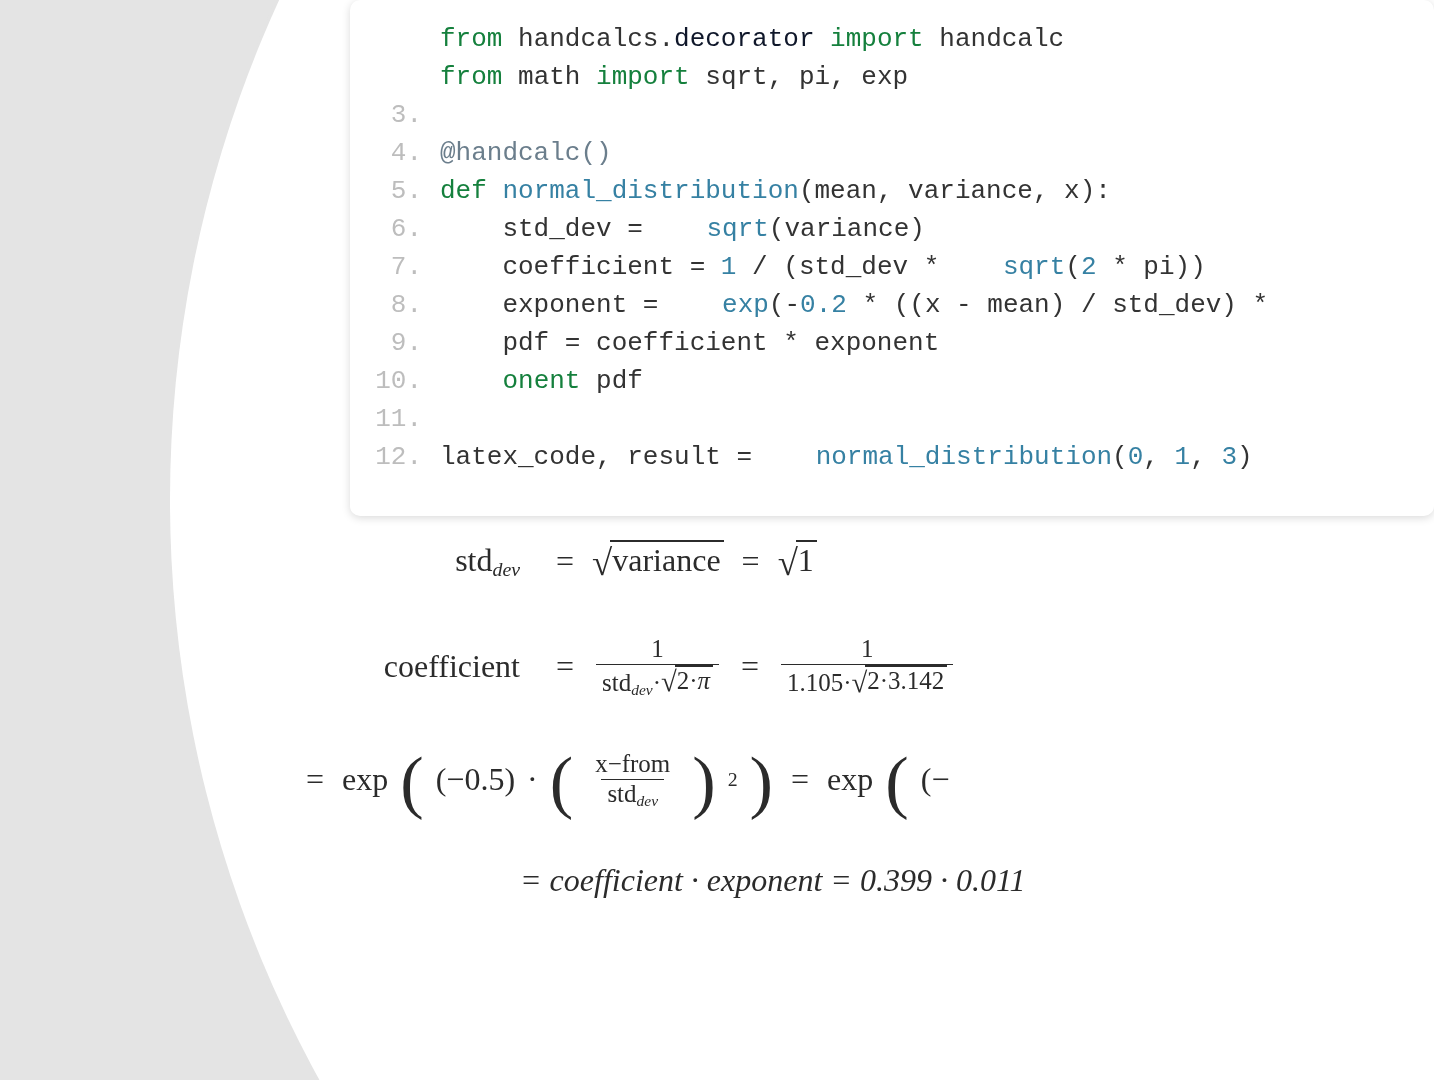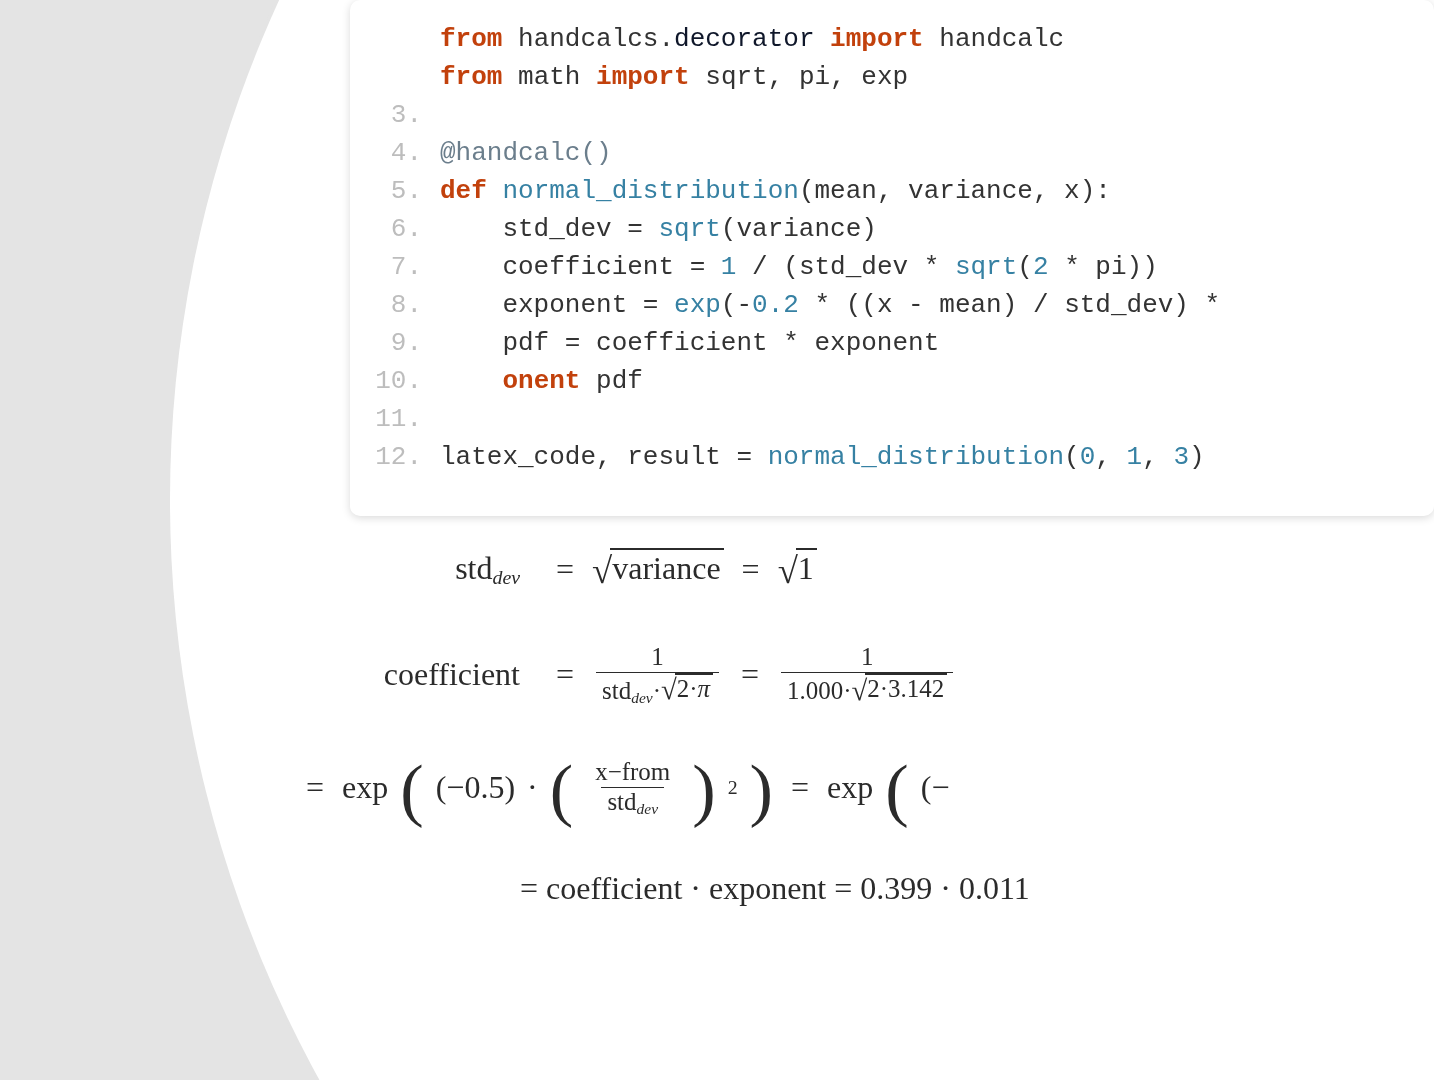--- a/index.html
+++ b/index.html
@@ -60,37 +60,36 @@
     width: 72px;
     text-align: right;
     padding-right: 18px;
     color: #bdbdbd;
     user-select: none;
     flex: 0 0 72px;
   }
   .code-cell {
     flex: 1 1 auto;
   }
-  .tok-kw { color: #c2410c; font-weight: 700; }
+  .tok-kw { color: #15803d; font-weight: 400; }
   .tok-dec { color: #6b7e8c; }
   .tok-mod { color: #0f172a; }
   .tok-func { color: #3681a3; }
-  .tok-call { color: #3681a3; }
+  .tok-call { color: #3681a3; margin-left: 48px; }
   .tok-num  { color: #3681a3; }
 
   
   .math-block {
     position: absolute;
     left: 300px;
     top: 540px;
     right: 0;
     color: #2b2b2b;
     font-family: "Cambria Math", "STIX", "Latin Modern", serif;
     font-size: 28px;
-    margin-top: 8px;
   }
   .math-row {
     display: flex;
     align-items: center;
     margin-bottom: 52px;
   }
   .math-lhs {
     width: 220px;
     text-align: right;
     padding-right: 30px;
@@ -198,21 +197,21 @@
             <span>std</span><span class="sub">dev</span>·<span class="sqrt-wrap">
                 <span class="sqrt-sign">√</span>
                 <span class="sqrt-body"><span>2·</span><i>π</i></span>
               </span>
           </span>
         </span>
         <span class="eq">=</span>
         <span class="frac">
           <span class="num">1</span>
           <span class="den">
-            <span>1.000·</span><span class="sqrt-wrap">
+            <span>1.105·</span><span class="sqrt-wrap">
                 <span class="sqrt-sign">√</span>
                 <span class="sqrt-body">2·3.142</span>
               </span>
           </span>
         </span>
       </div>
     </div>
 
     <div class="math-row">
       <div class="math-rhs">
@@ -229,18 +228,18 @@
         <span class="bigparen">)</span>
           <span class="sup">2</span>
         <span class="bigparen">)</span>
         <span class="eq">=</span>
         <span>exp</span>
         <span class="bigparen">(</span>
         <span>(−</span>
       </div>
     </div>
 
-    <div class="math-row" style="margin-left:220px;">
+    <div class="math-row" style="margin-left:220px;font-style:italic;">
       <div class="math-rhs">= coefficient · exponent = 0.399 · 0.011</div>
     </div>
 
   </div>
 </div>
 
 </body></html>

